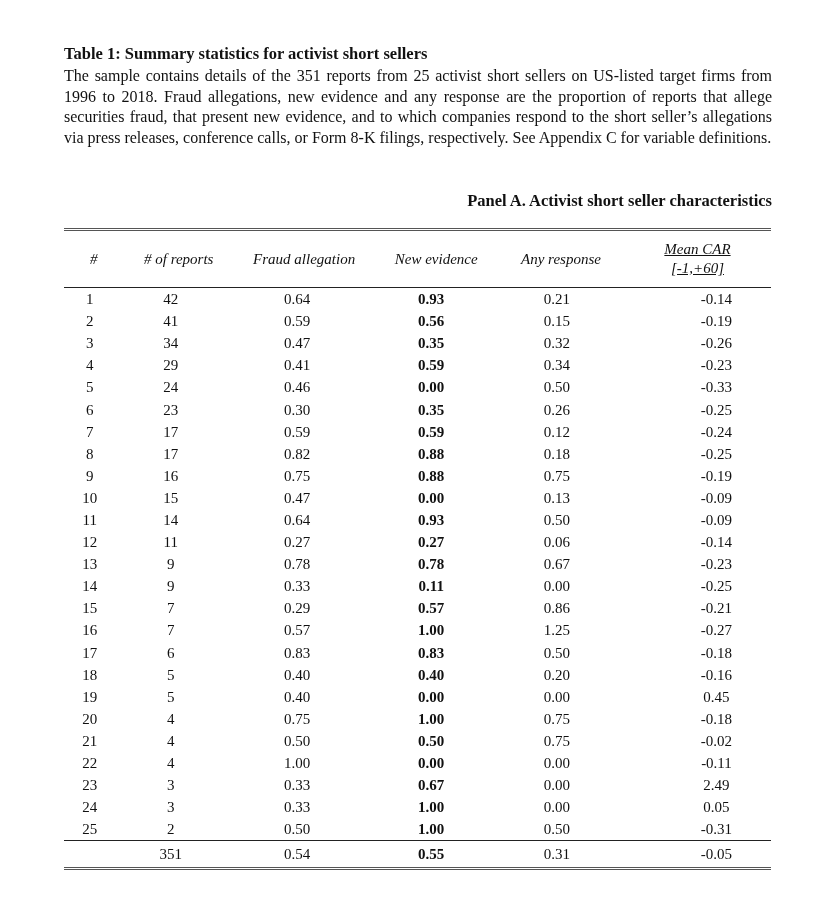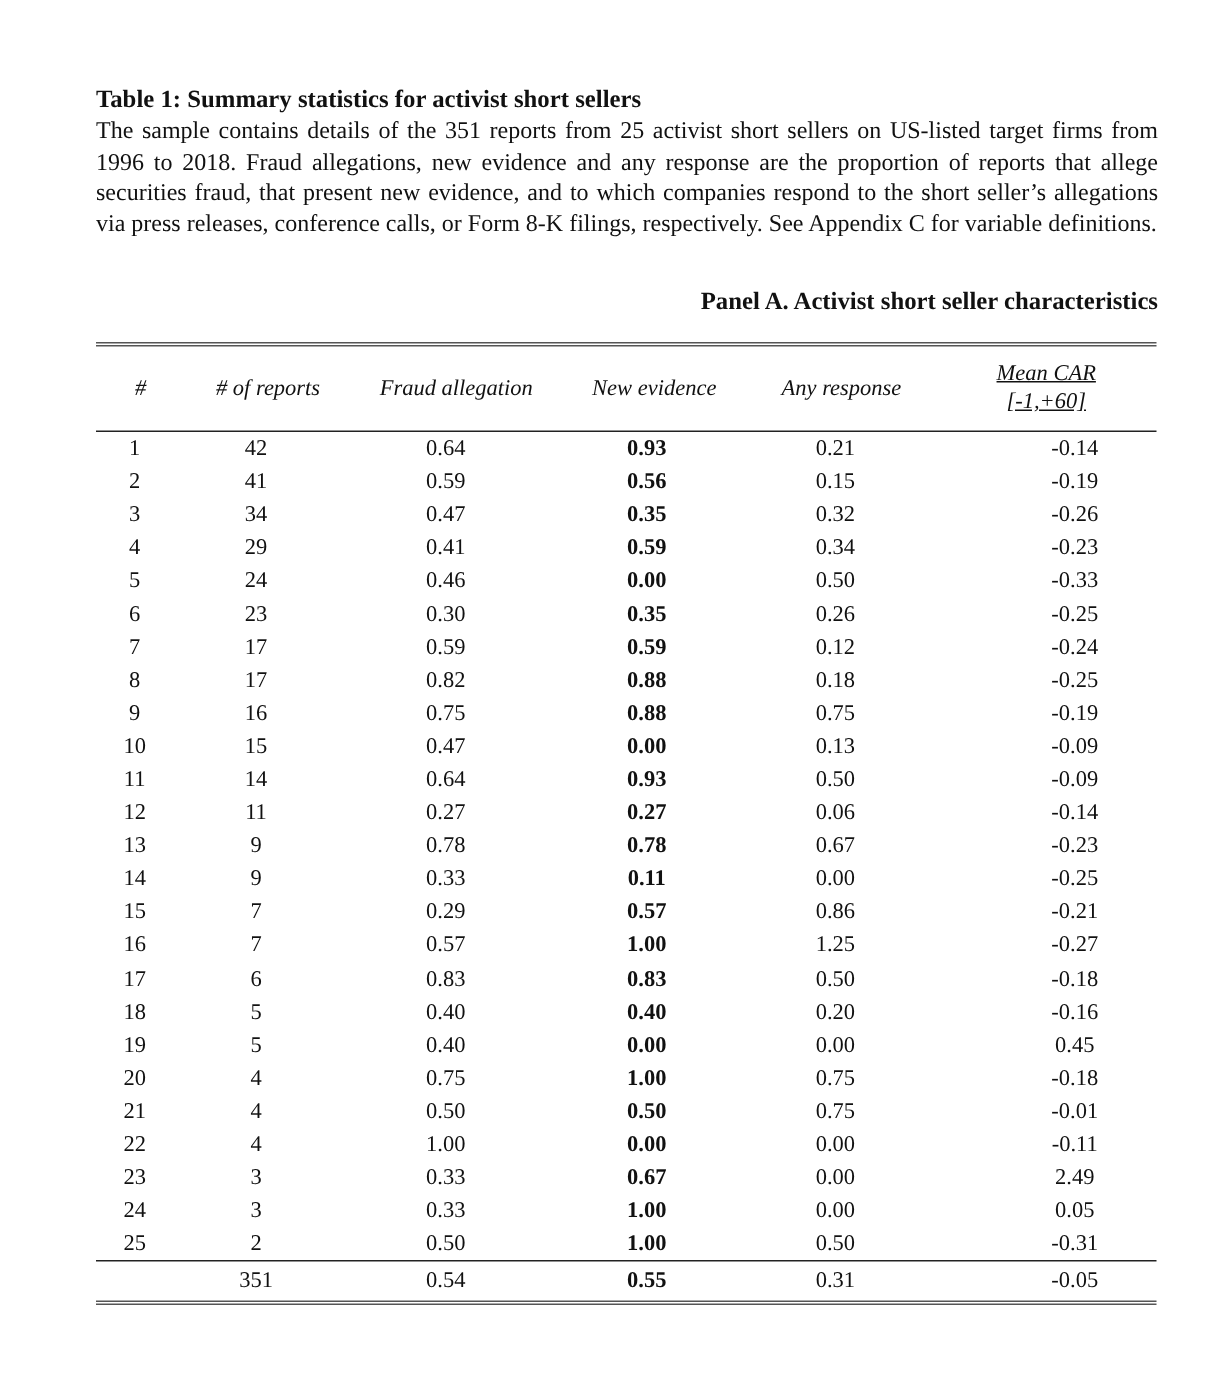--- a/index.html
+++ b/index.html
@@ -18,21 +18,21 @@
     .caption {
       position: absolute;
       left: 64px;
       top: 44px;
       width: 708px;
     }
     .table-title {
       font-weight: bold;
       font-size: 16.5px;
       line-height: 20px;
-      margin: 12px 0 2px 0;
+      margin: 0 0 2px 0;
     }
     .table-desc {
       font-size: 16px;
       line-height: 20.5px;
       text-align: justify;
       margin: 0;
     }
     .panel-title {
       position: absolute;
       left: 64px;
@@ -285,21 +285,21 @@
           <td class="c3">1.00</td>
           <td class="c4">0.75</td>
           <td class="c5">-0.18</td>
         </tr>
         <tr>
           <td class="c0">21</td>
           <td class="c1">4</td>
           <td class="c2">0.50</td>
           <td class="c3">0.50</td>
           <td class="c4">0.75</td>
-          <td class="c5">-0.01</td>
+          <td class="c5">-0.02</td>
         </tr>
         <tr>
           <td class="c0">22</td>
           <td class="c1">4</td>
           <td class="c2">1.00</td>
           <td class="c3">0.00</td>
           <td class="c4">0.00</td>
           <td class="c5">-0.11</td>
         </tr>
         <tr>

